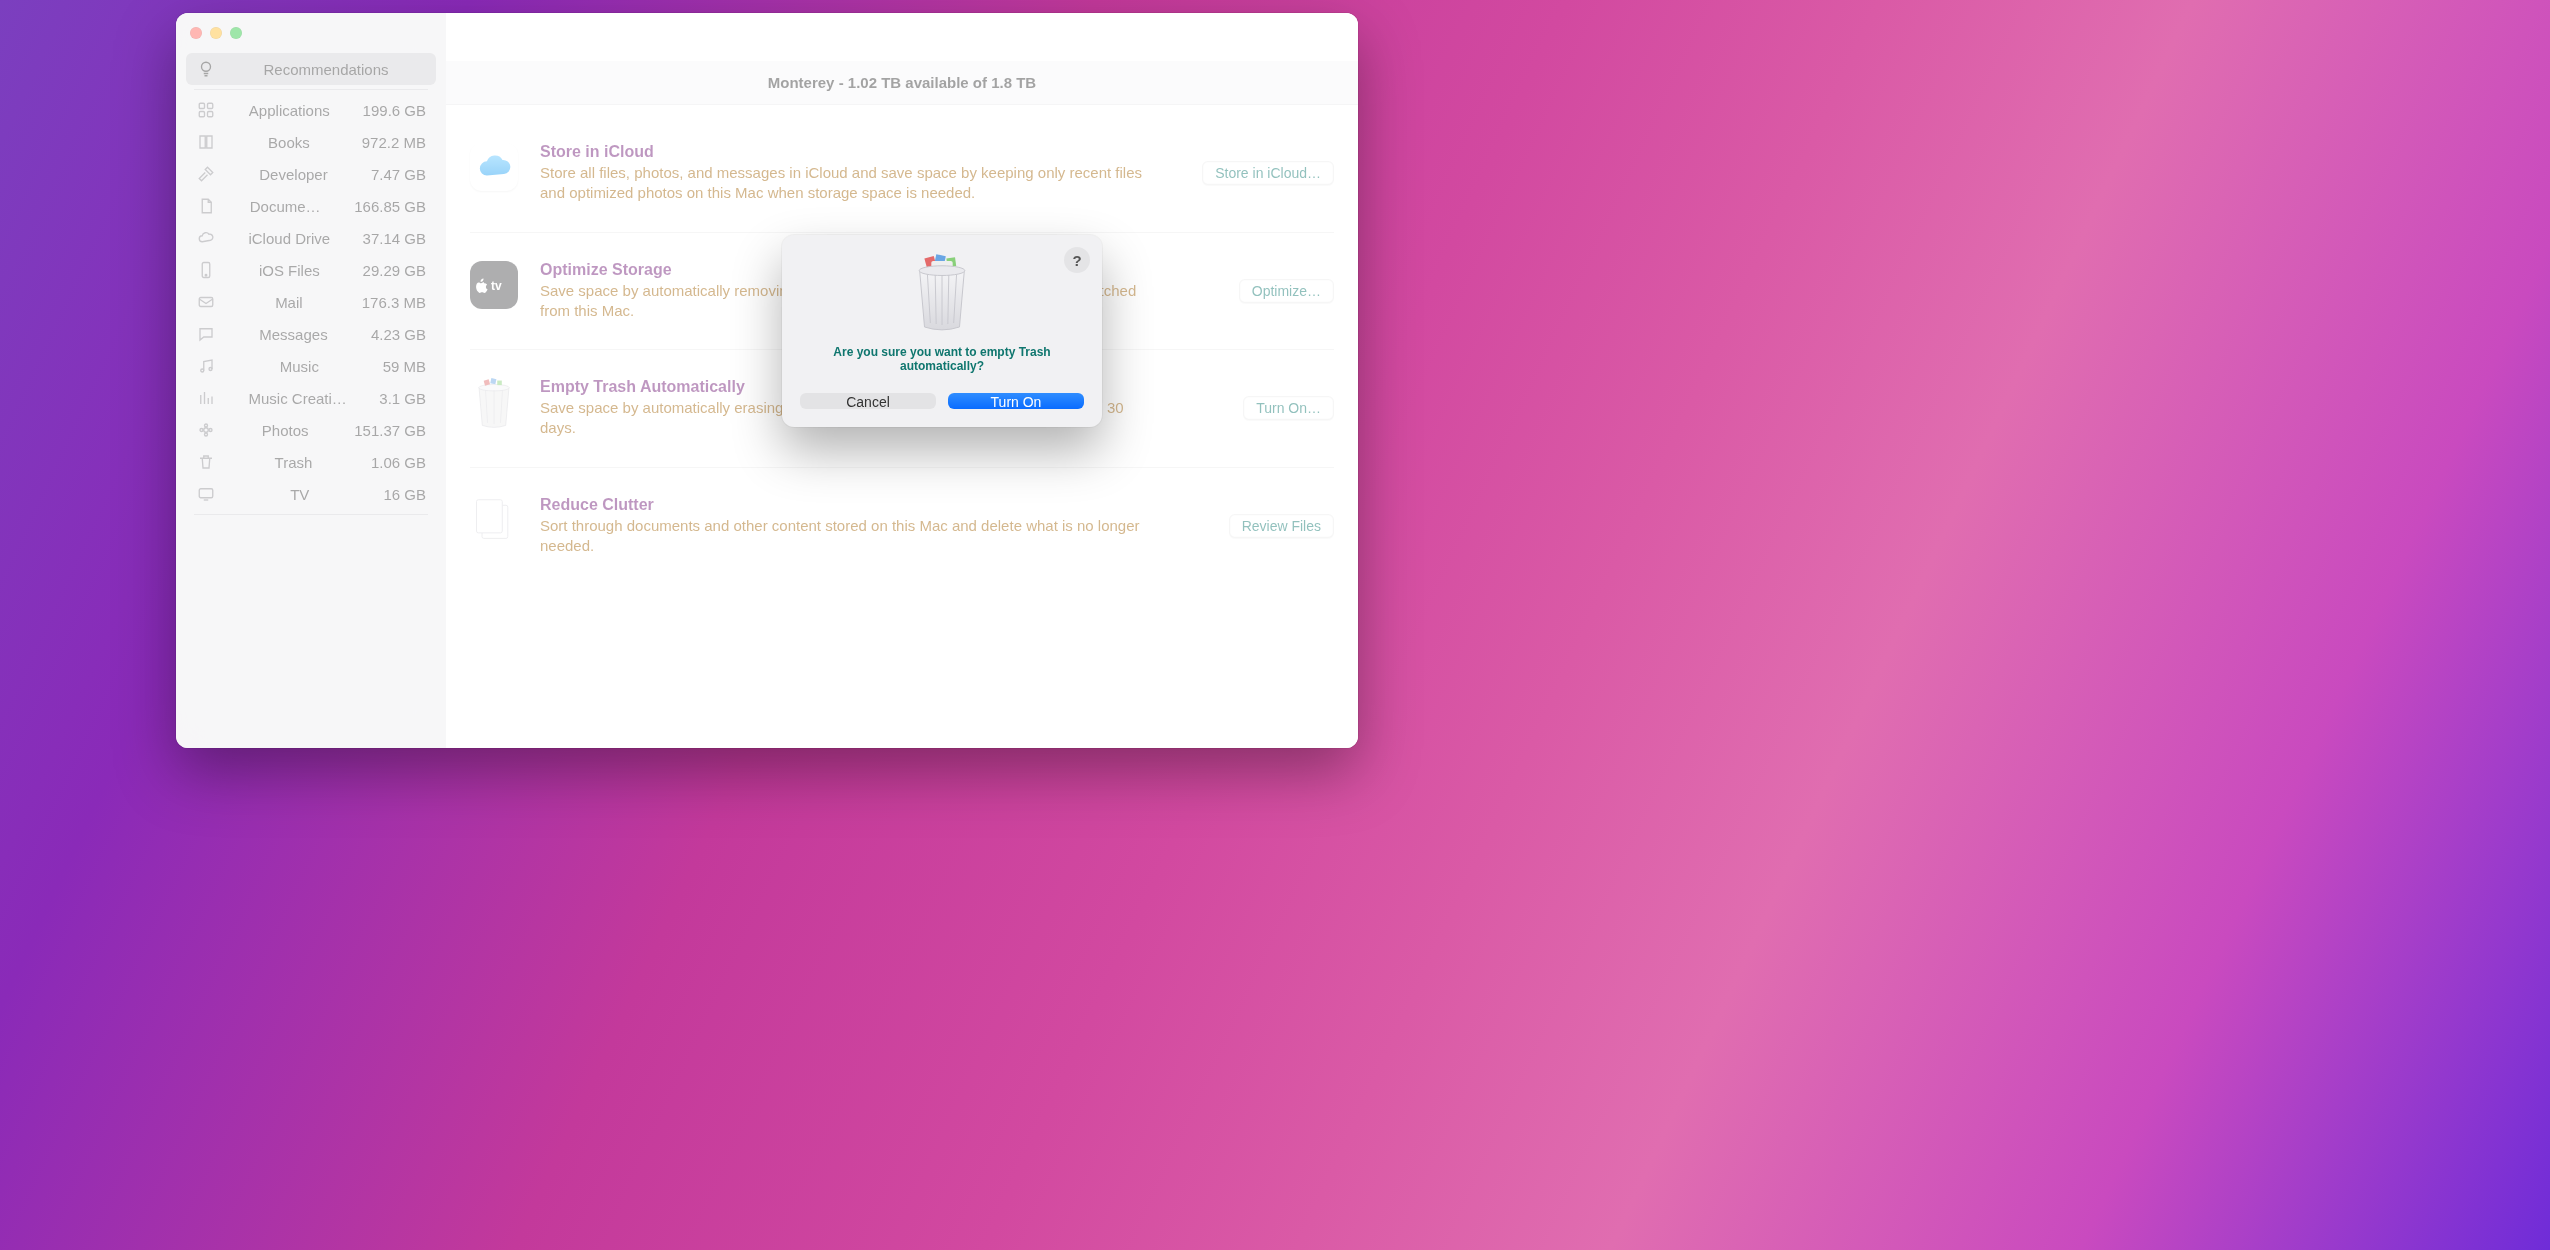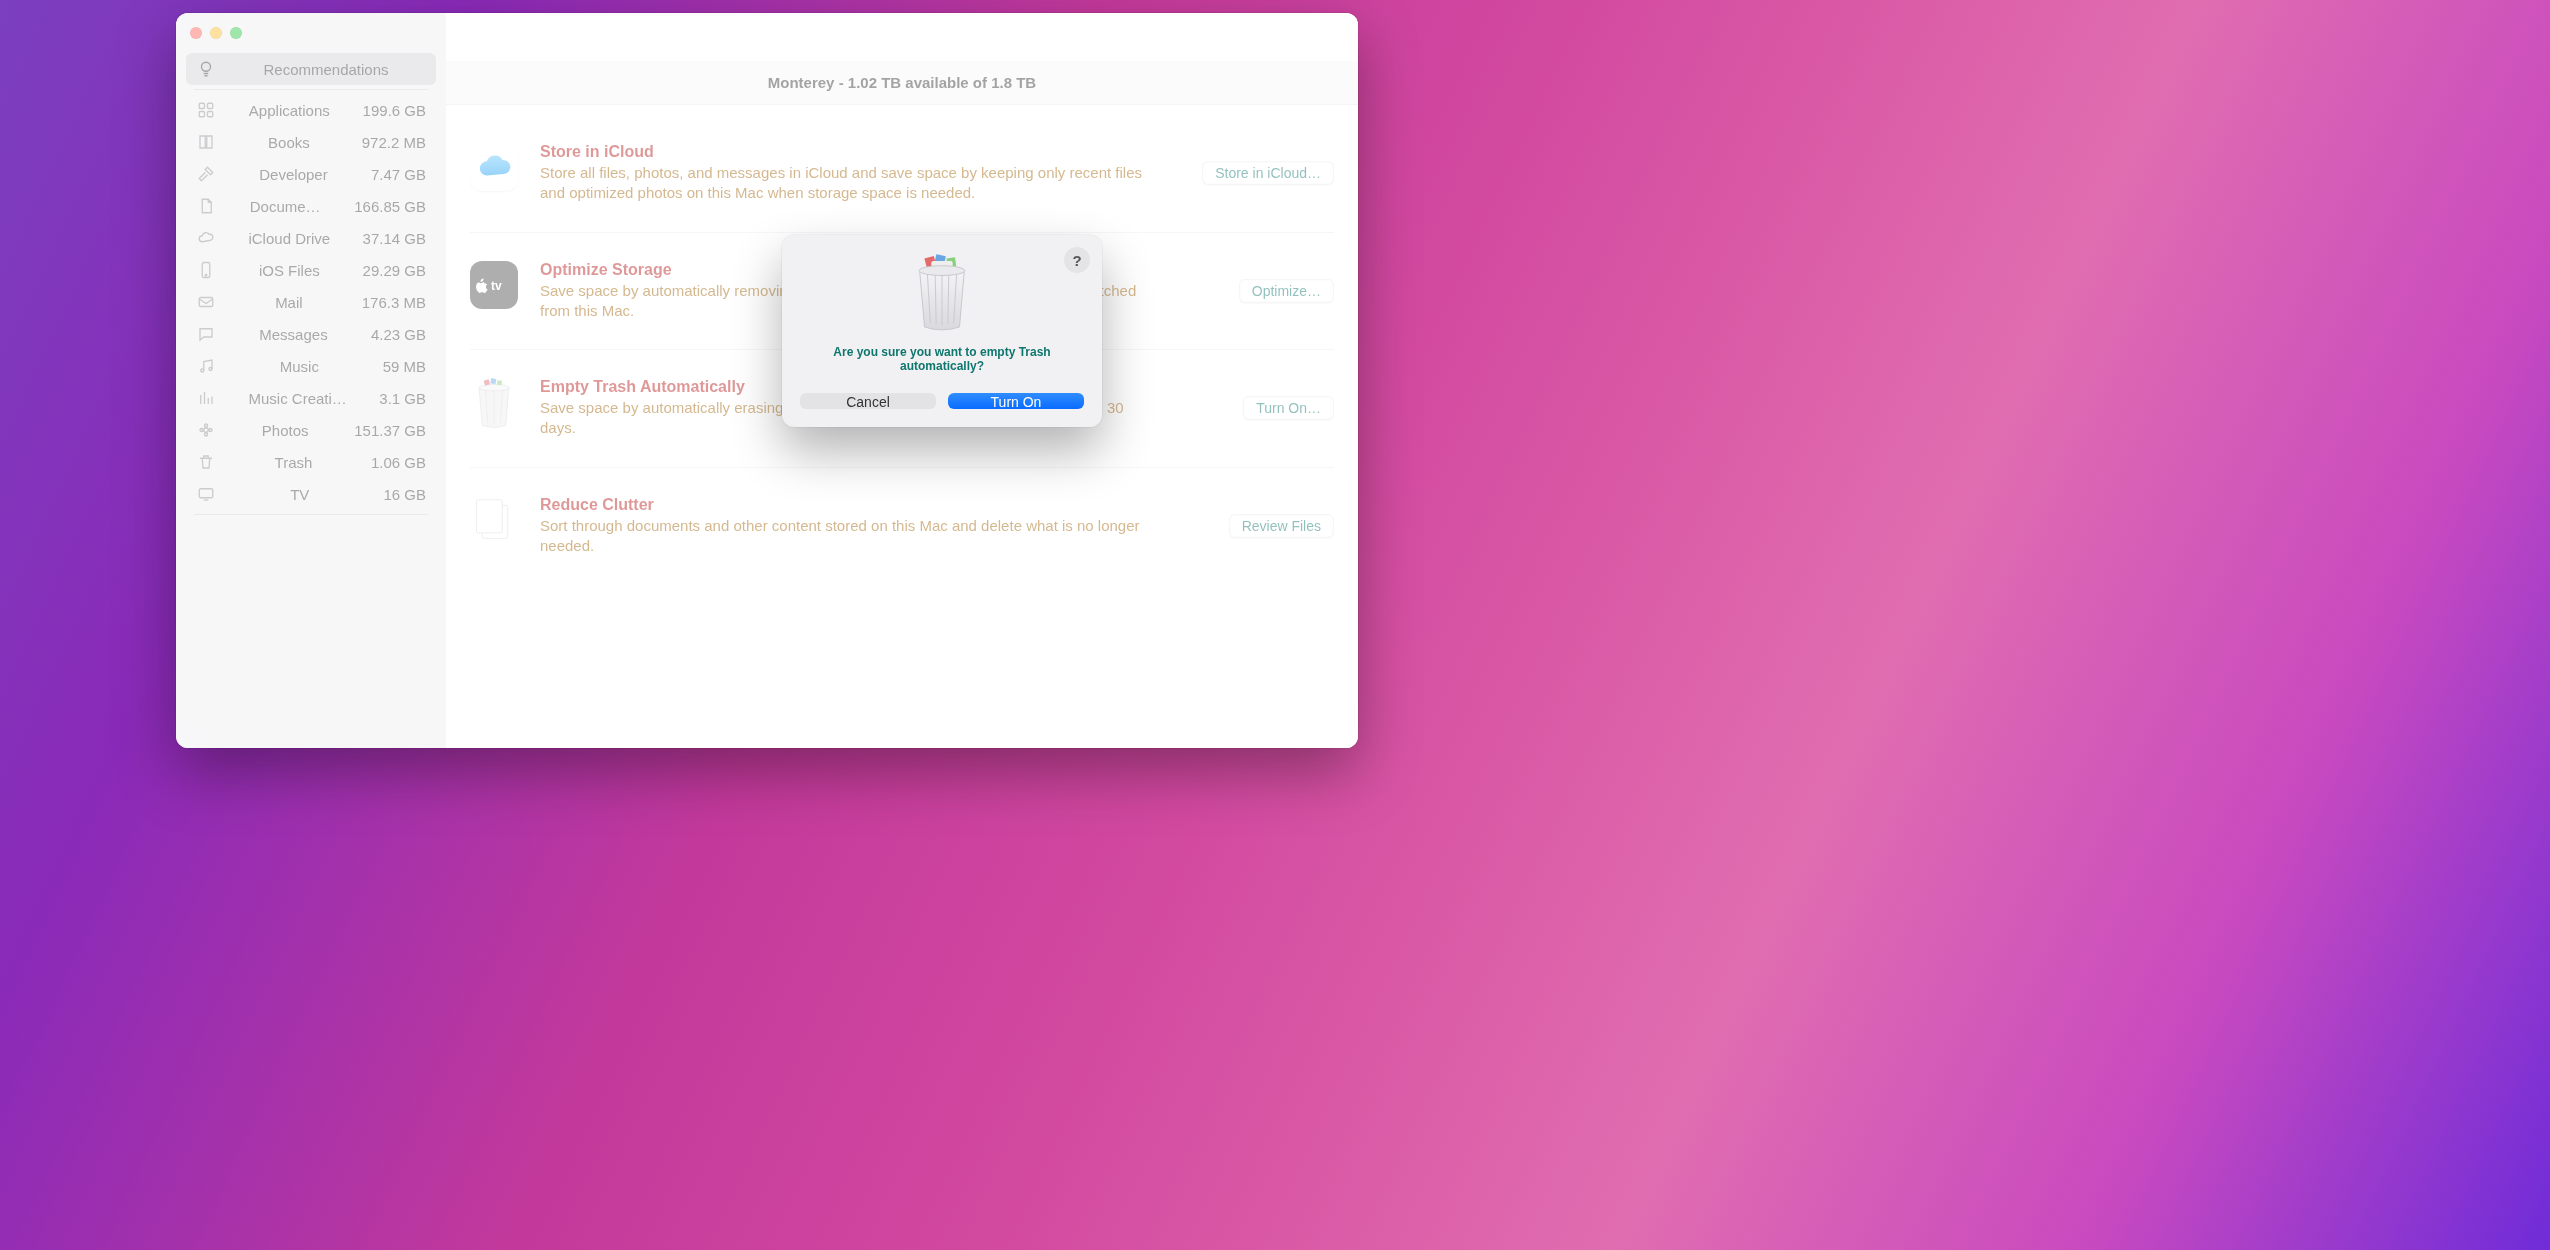--- a/index.html
+++ b/index.html
@@ -116,21 +116,21 @@
     padding: 28px 0;
     border-bottom: 1px solid rgba(0,0,0,0.08);
   }
   .block:last-child{border-bottom:0;}
   .block .bicon {
     width:48px;height:48px;flex:0 0 48px;
     border-radius:12px;
     display:flex;align-items:center;justify-content:center;
   }
   .block .texts { flex:1; }
-  .block .btitle { font-size:16px; font-weight:600; color:#b91c1c; margin-bottom:2px;}
+  .block .btitle { font-size:16px; font-weight:600; color:#701a75; margin-bottom:2px;}
   .block .bdesc { font-size:15px; color:#a16207; line-height:1.35;}
   .block .baction { flex:0 0 150px; display:flex; align-items:center; justify-content:flex-end; }
   .mac-btn {
     background:#fff;
     border:1px solid rgba(0,0,0,0.08);
     border-radius:6px;
     padding: 3px 12px;
     font-size:14px;
     color:#0f766e;
     box-shadow: 0 1px 1px rgba(0,0,0,0.05), inset 0 0 0 0.5px rgba(0,0,0,0.03);

